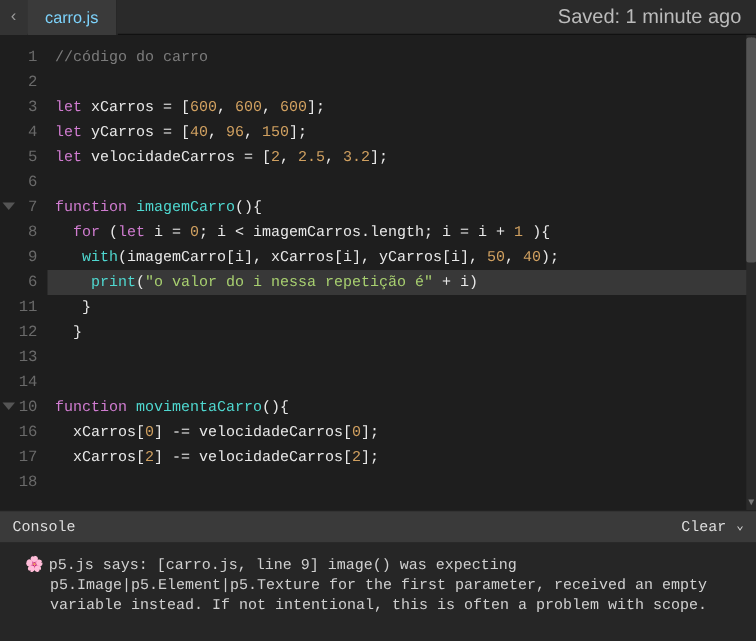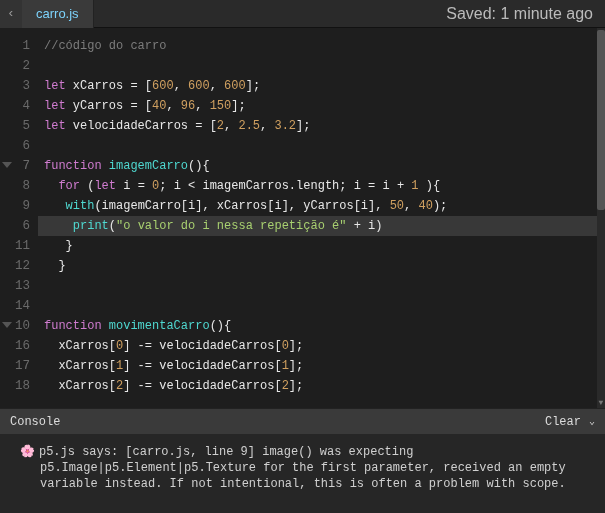--- a/index.html
+++ b/index.html
@@ -205,21 +205,20 @@
     <div class="line"><span class="kw">function</span> <span class="fn">imagemCarro</span><span class="pn">(){</span></div>
     <div class="line">  <span class="kw">for</span><span class="pn"> (</span><span class="kw">let</span><span class="nm"> i = </span><span class="num">0</span><span class="nm">; i &lt; imagemCarros.length; i = i + </span><span class="num">1</span><span class="pn"> ){</span></div>
     <div class="line">   <span class="fn">with</span><span class="nm">(imagemCarro[i], xCarros[i], yCarros[i], </span><span class="num">50</span><span class="pn">, </span><span class="num">40</span><span class="pn">);</span></div>
     <div class="line hl">    <span class="fn">print</span><span class="pn">(</span><span class="str">"o valor do i nessa repetição é"</span><span class="nm"> + i)</span></div>
     <div class="line">   <span class="pn">}</span></div>
     <div class="line">  <span class="pn">}</span></div>
     <div class="line"></div>
     <div class="line"></div>
     <div class="line"><span class="kw">function</span> <span class="fn">movimentaCarro</span><span class="pn">(){</span></div>
     <div class="line">  <span class="nm">xCarros[</span><span class="num">0</span><span class="nm">] -= velocidadeCarros[</span><span class="num">0</span><span class="pn">];</span></div>
-    <div class="line">  <span class="nm">xCarros[</span><span class="num">1</span><span class="nm">] -= velocidadeCarros[</span><span class="num">1</span><span class="pn">];</span></div>
     <div class="line">  <span class="nm">xCarros[</span><span class="num">2</span><span class="nm">] -= velocidadeCarros[</span><span class="num">2</span><span class="pn">];</span></div>
   </div>
 </div>
 
 <div class="scrollbar-v">
   <div class="arrow up">▲</div>
   <div class="thumb"></div>
   <div class="arrow down">▼</div>
 </div>
 

